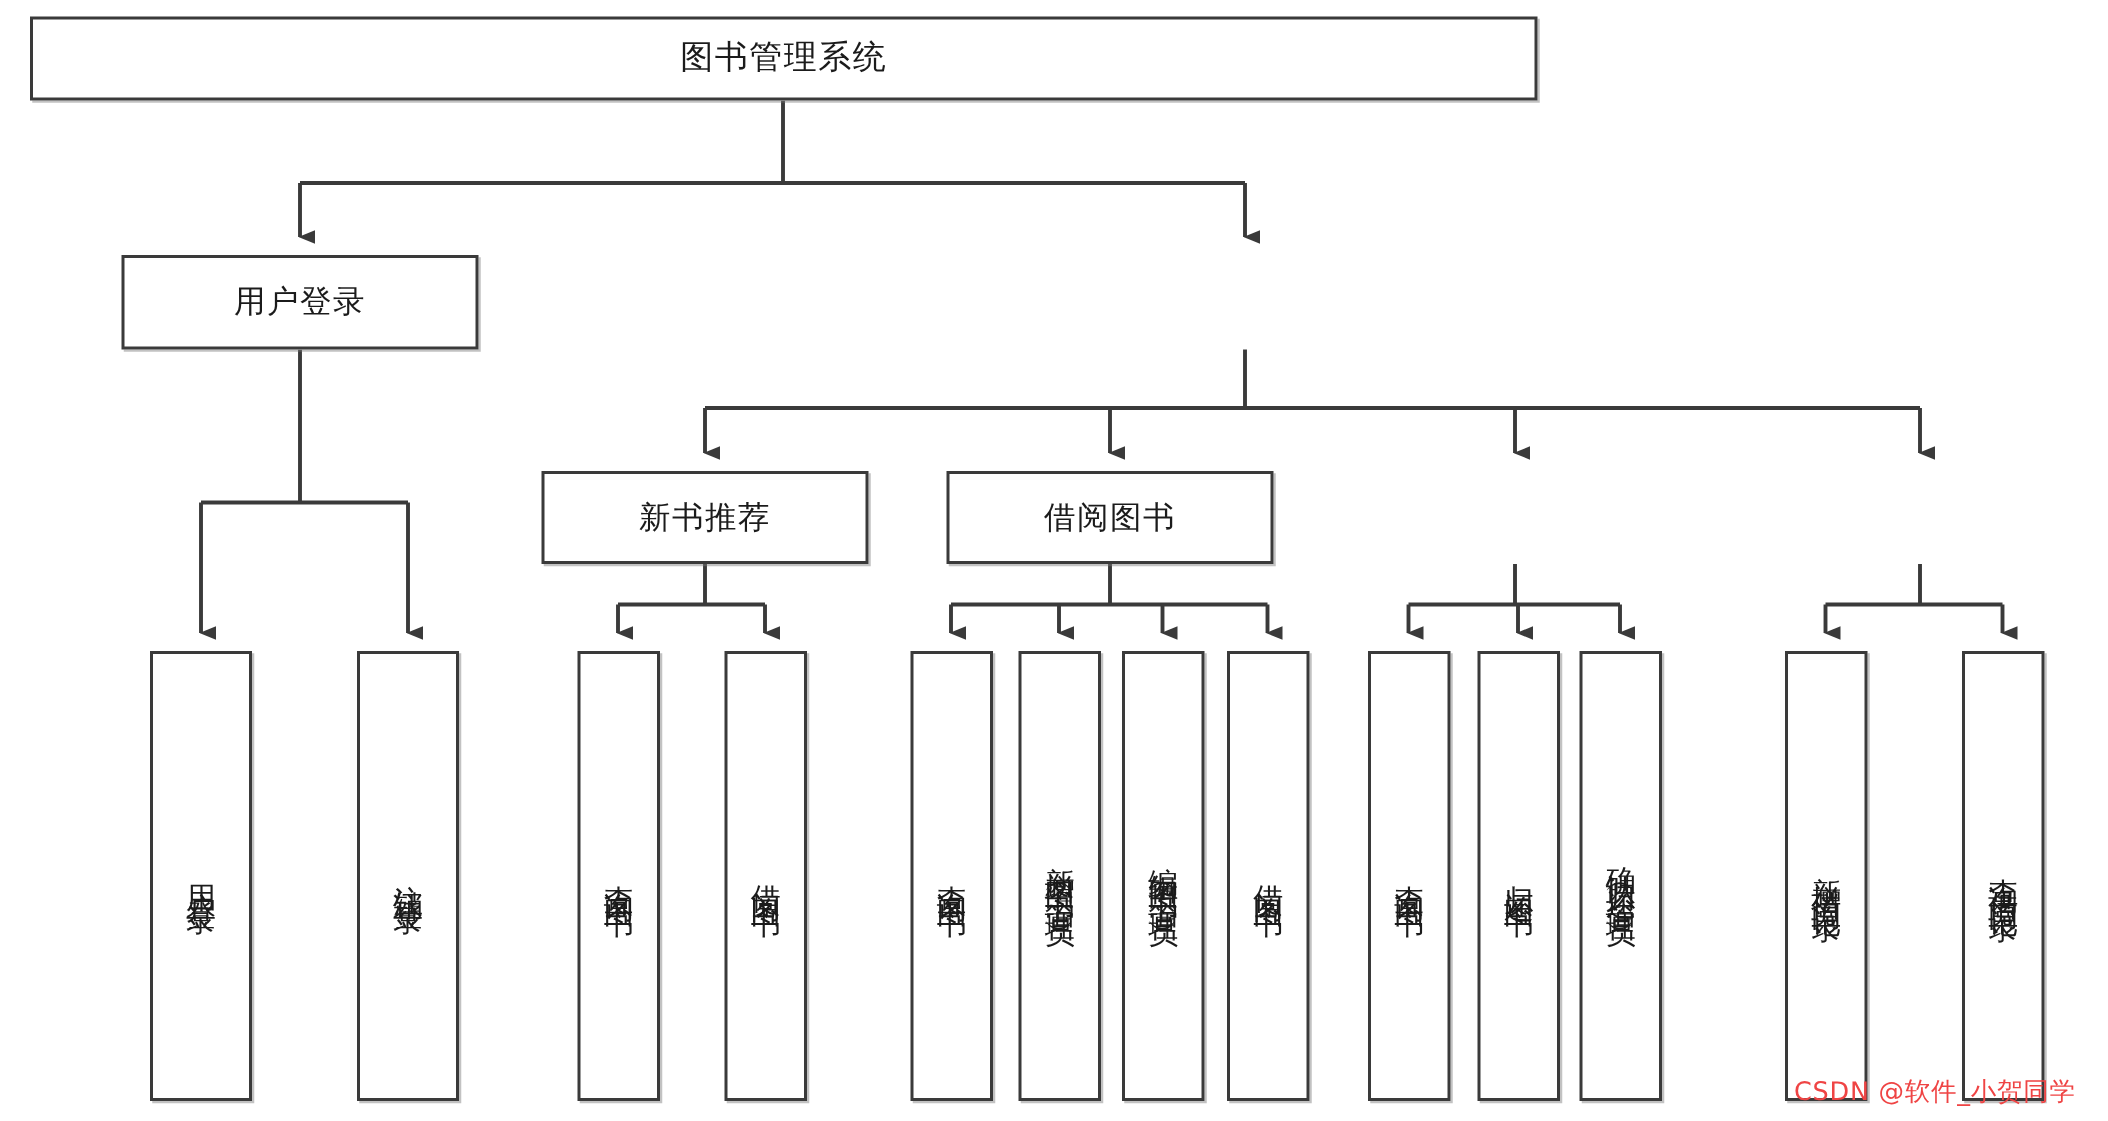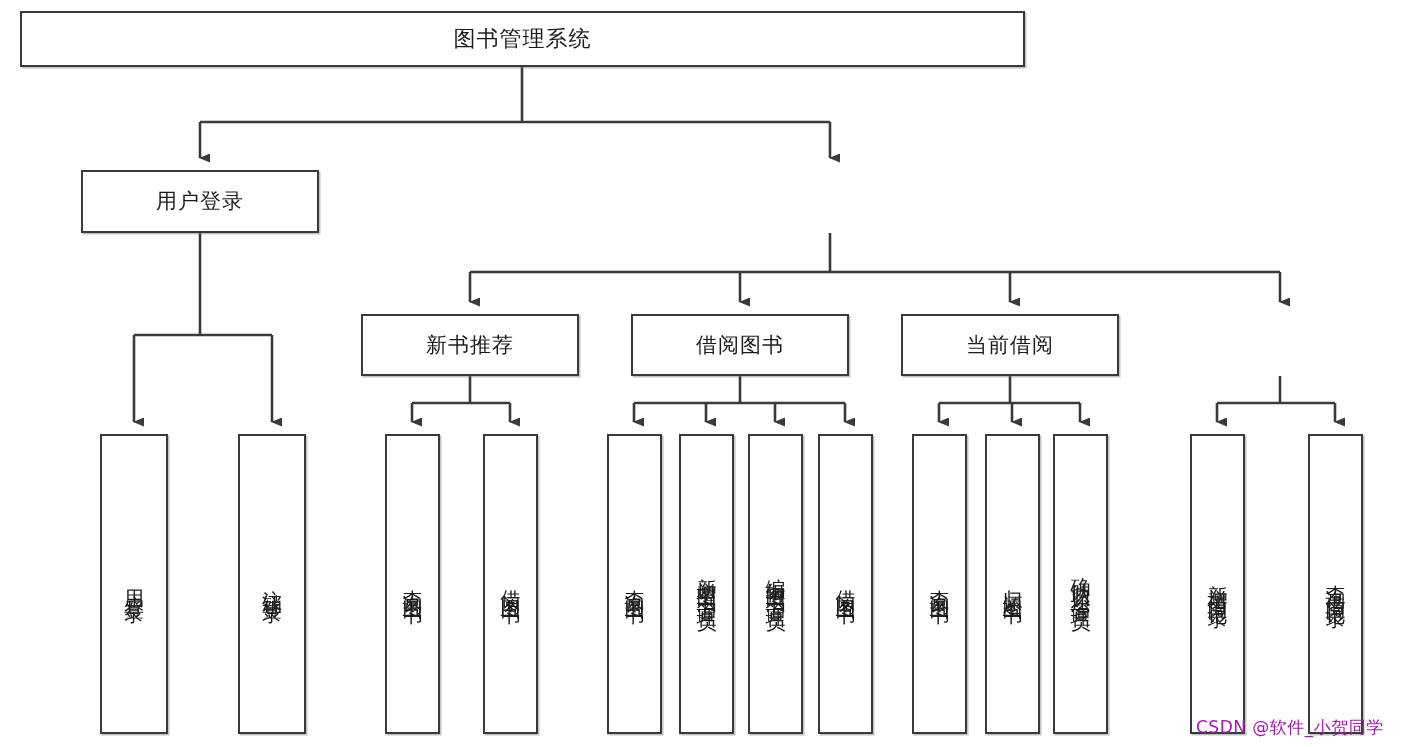--- a/index.html
+++ b/index.html
@@ -49,21 +49,21 @@
     text-orientation: upright;
     letter-spacing: 5px;
     font-size: 20px;
     white-space: nowrap;
     max-height: 290px;
   }
   .node.root .label { font-size: 22px; }
   .watermark {
     position: absolute;
     font-size: 17px;
-    color: #a21caf;
+    color: #ef4444;
     letter-spacing: 0.5px;
     white-space: nowrap;
     pointer-events: none;
   }
 </style>
 </head>
 <body>
 
 <div id="canvas">
 
@@ -124,23 +124,20 @@
   <div class="node" style="left: 81px; top: 170px; width: 238px; height: 63px;">
     <span class="label">用户登录</span>
   </div>
 
   <div class="node" style="left: 361px; top: 314px; width: 218px; height: 62px;">
     <span class="label">新书推荐</span>
   </div>
   <div class="node" style="left: 631px; top: 314px; width: 218px; height: 62px;">
     <span class="label">借阅图书</span>
   </div>
-  <div class="node" style="left: 901px; top: 314px; width: 218px; height: 62px;">
-    <span class="label">当前借阅</span>
-  </div>
 
   <div class="node leaf" style="left: 100px; top: 434px; width: 68px; height: 300px;">
     <span class="label">用户登录</span>
   </div>
   <div class="node leaf" style="left: 238px; top: 434px; width: 68px; height: 300px;">
     <span class="label">注销登录</span>
   </div>
   <div class="node leaf" style="left: 385px; top: 434px; width: 55px; height: 300px;">
     <span class="label">查询图书</span>
   </div>

